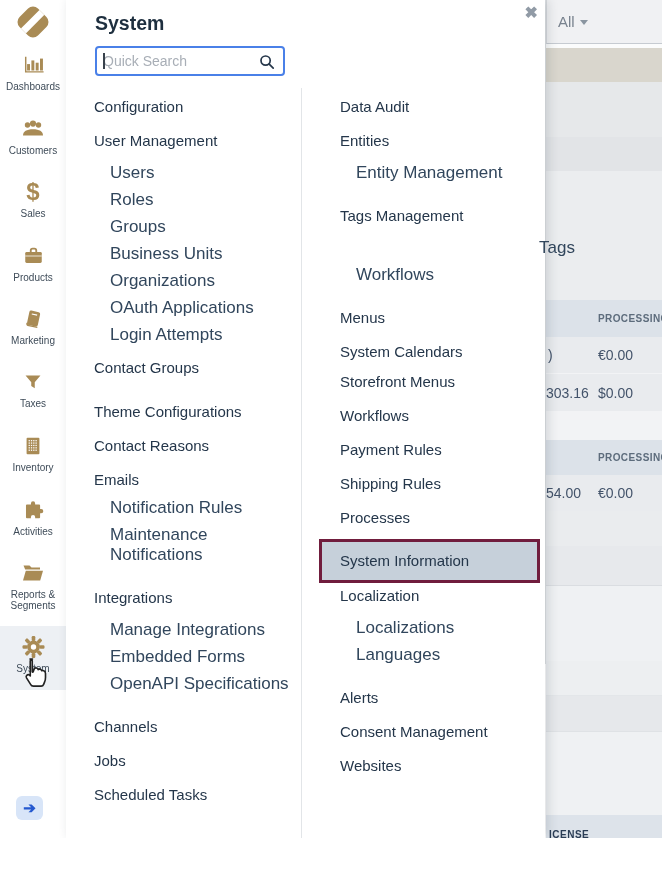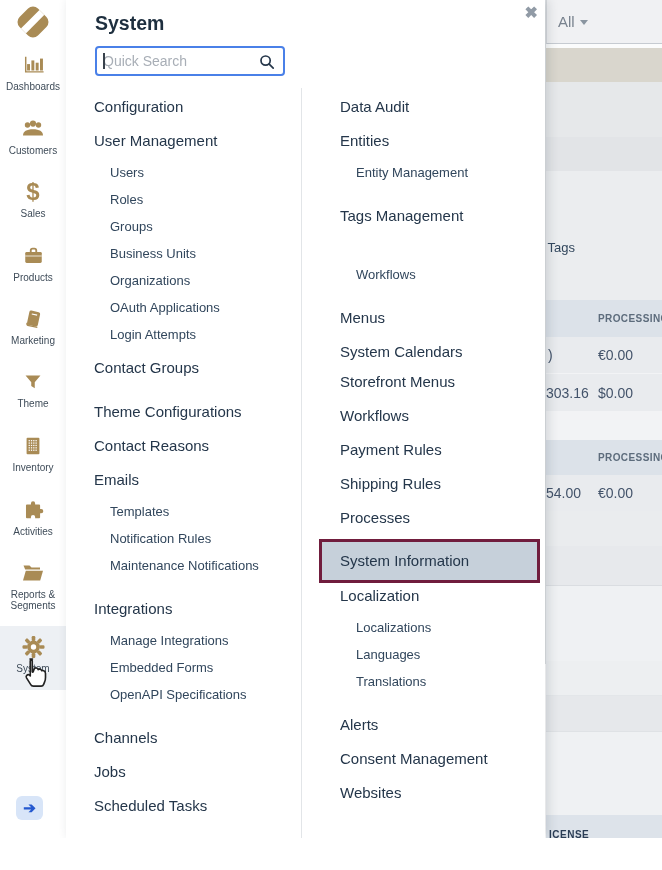--- a/index.html
+++ b/index.html
@@ -39,21 +39,21 @@
   .search-box{position:absolute;left:29px;top:46px;width:190px;height:30px;border:2px solid #4a80e8;border-radius:4px;background:#fff;box-sizing:border-box;}
   .search-box input{position:absolute;left:0;top:0;width:160px;height:26px;border:none;outline:none;font-size:14px;padding:0 0 0 6px;color:#333;font-family:"Liberation Sans",sans-serif;background:transparent;}
   .search-box input::placeholder{color:#a8aeb6;}
   .search-box .caret{position:absolute;left:6px;top:5px;width:1.5px;height:16px;background:#39424c;}
   .search-box .mag{position:absolute;right:8px;top:6px;}
   .col-divider{position:absolute;left:235px;top:88px;bottom:0;width:1px;background:#e2e5e8;}
   .menu-col{position:absolute;top:96px;}
   .col-left{left:28px;width:200px;}
   .col-right{left:274px;width:235px;}
   .mi0{font-size:15px;line-height:22px;color:#24364a;cursor:default;}
-  .mi1{font-size:13px;line-height:20px;color:#31465c;padding-left:16px;cursor:default;}
+  .mi1{font-size:17px;line-height:20px;color:#31465c;padding-left:16px;cursor:default;}
   .highlight{margin-left:-21px;width:221px;box-sizing:border-box;padding:8px 0 8px 18px;background:#c6d0da;border:3px solid #701d3d;}
 
   .cursor-hand{position:absolute;left:20px;top:656px;z-index:50;}
 </style>
 </head>
 <body>
 
 <div class="app">
 
   <div class="page-bg">
@@ -161,21 +161,21 @@
             </svg>
           </span>
           <div class="lbl">Marketing</div>
         </div>
         <div class="nav-item">
           <span>
             <svg width="22" height="21" viewBox="0 0 24 24">
               <path d="M3.5 4h17l-6.5 7.6v6.9l-4-2.6v-4.3z" fill="#a98b55"></path>
             </svg>
           </span>
-          <div class="lbl">Theme</div>
+          <div class="lbl">Taxes</div>
         </div>
         <div class="nav-item">
           <span>
             <svg width="22" height="22" viewBox="0 0 24 24">
               <rect x="5" y="3" width="14" height="18" rx="1" fill="#a98b55"></rect>
               <g fill="#fff">
                 <rect x="7.2" y="5.5" width="1.4" height="1.4"></rect>
                 <rect x="9.7" y="5.5" width="1.4" height="1.4"></rect>
                 <rect x="12.2" y="5.5" width="1.4" height="1.4"></rect>
                 <rect x="14.7" y="5.5" width="1.4" height="1.4"></rect>
@@ -266,21 +266,20 @@
         <div class="mi1" style="margin-top: 7px;">Roles</div>
         <div class="mi1" style="margin-top: 7px;">Groups</div>
         <div class="mi1" style="margin-top: 7px;">Business Units</div>
         <div class="mi1" style="margin-top: 7px;">Organizations</div>
         <div class="mi1" style="margin-top: 7px;">OAuth Applications</div>
         <div class="mi1" style="margin-top: 7px;">Login Attempts</div>
         <div class="mi0" style="margin-top: 12px;">Contact Groups</div>
         <div class="mi0" style="margin-top: 22px;">Theme Configurations</div>
         <div class="mi0" style="margin-top: 12px;">Contact Reasons</div>
         <div class="mi0" style="margin-top: 12px;">Emails</div>
-        <div class="mi1" style="margin-top: 11px;">Templates</div>
         <div class="mi1" style="margin-top: 7px;">Notification Rules</div>
         <div class="mi1" style="margin-top: 7px;">Maintenance Notifications</div>
         <div class="mi0" style="margin-top: 22px;">Integrations</div>
         <div class="mi1" style="margin-top: 11px;">Manage Integrations</div>
         <div class="mi1" style="margin-top: 7px;">Embedded Forms</div>
         <div class="mi1" style="margin-top: 7px;">OpenAPI Specifications</div>
         <div class="mi0" style="margin-top: 22px;">Channels</div>
         <div class="mi0" style="margin-top: 12px;">Jobs</div>
         <div class="mi0" style="margin-top: 12px;">Scheduled Tasks</div>
       </div>
@@ -295,21 +294,20 @@
         <div class="mi0" style="margin-top: 12px;">System Calendars</div>
         <div class="mi0" style="margin-top: 8px;">Storefront Menus</div>
         <div class="mi0" style="margin-top: 12px;">Workflows</div>
         <div class="mi0" style="margin-top: 12px;">Payment Rules</div>
         <div class="mi0" style="margin-top: 12px;">Shipping Rules</div>
         <div class="mi0" style="margin-top: 12px;">Processes</div>
         <div class="mi0 highlight" style="margin-top: 10px;">System Information</div>
         <div class="mi0" style="margin-top: 2px;">Localization</div>
         <div class="mi1" style="margin-top: 11px;">Localizations</div>
         <div class="mi1" style="margin-top: 7px;">Languages</div>
-        <div class="mi1" style="margin-top: 7px;">Translations</div>
         <div class="mi0" style="margin-top: 22px;">Alerts</div>
         <div class="mi0" style="margin-top: 12px;">Consent Management</div>
         <div class="mi0" style="margin-top: 12px;">Websites</div>
       </div>
   </div>
 
   <svg class="cursor-hand" width="30" height="38" viewBox="0 0 24 30">
     <path d="M8 2.2c1 0 1.8.8 1.8 1.8v8.4c0 .4.5.5.7.1l.7-2c.3-.8 1.1-1.3 1.9-1.1.7.1 1.2.6 1.4 1.3.5-.4 1.1-.5 1.7-.3.6.2 1 .7 1.2 1.2.5-.2 1.1-.2 1.6 0 .9.4 1.4 1.2 1.4 2.1v3.3c0 1.2-.2 2.4-.7 3.5l-.8 2c-.3.8-1.1 1.4-2 1.4h-6.2c-.9 0-1.7-.4-2.1-1.2l-3.4-5.4c-.4-.7-.3-1.5.2-2 .6-.6 1.6-.7 2.2-.1l.6.5V4c0-1 .8-1.8 1.8-1.8z" fill="#fff" stroke="#222" stroke-width="1.3" stroke-linejoin="round"></path>
   </svg>
 

